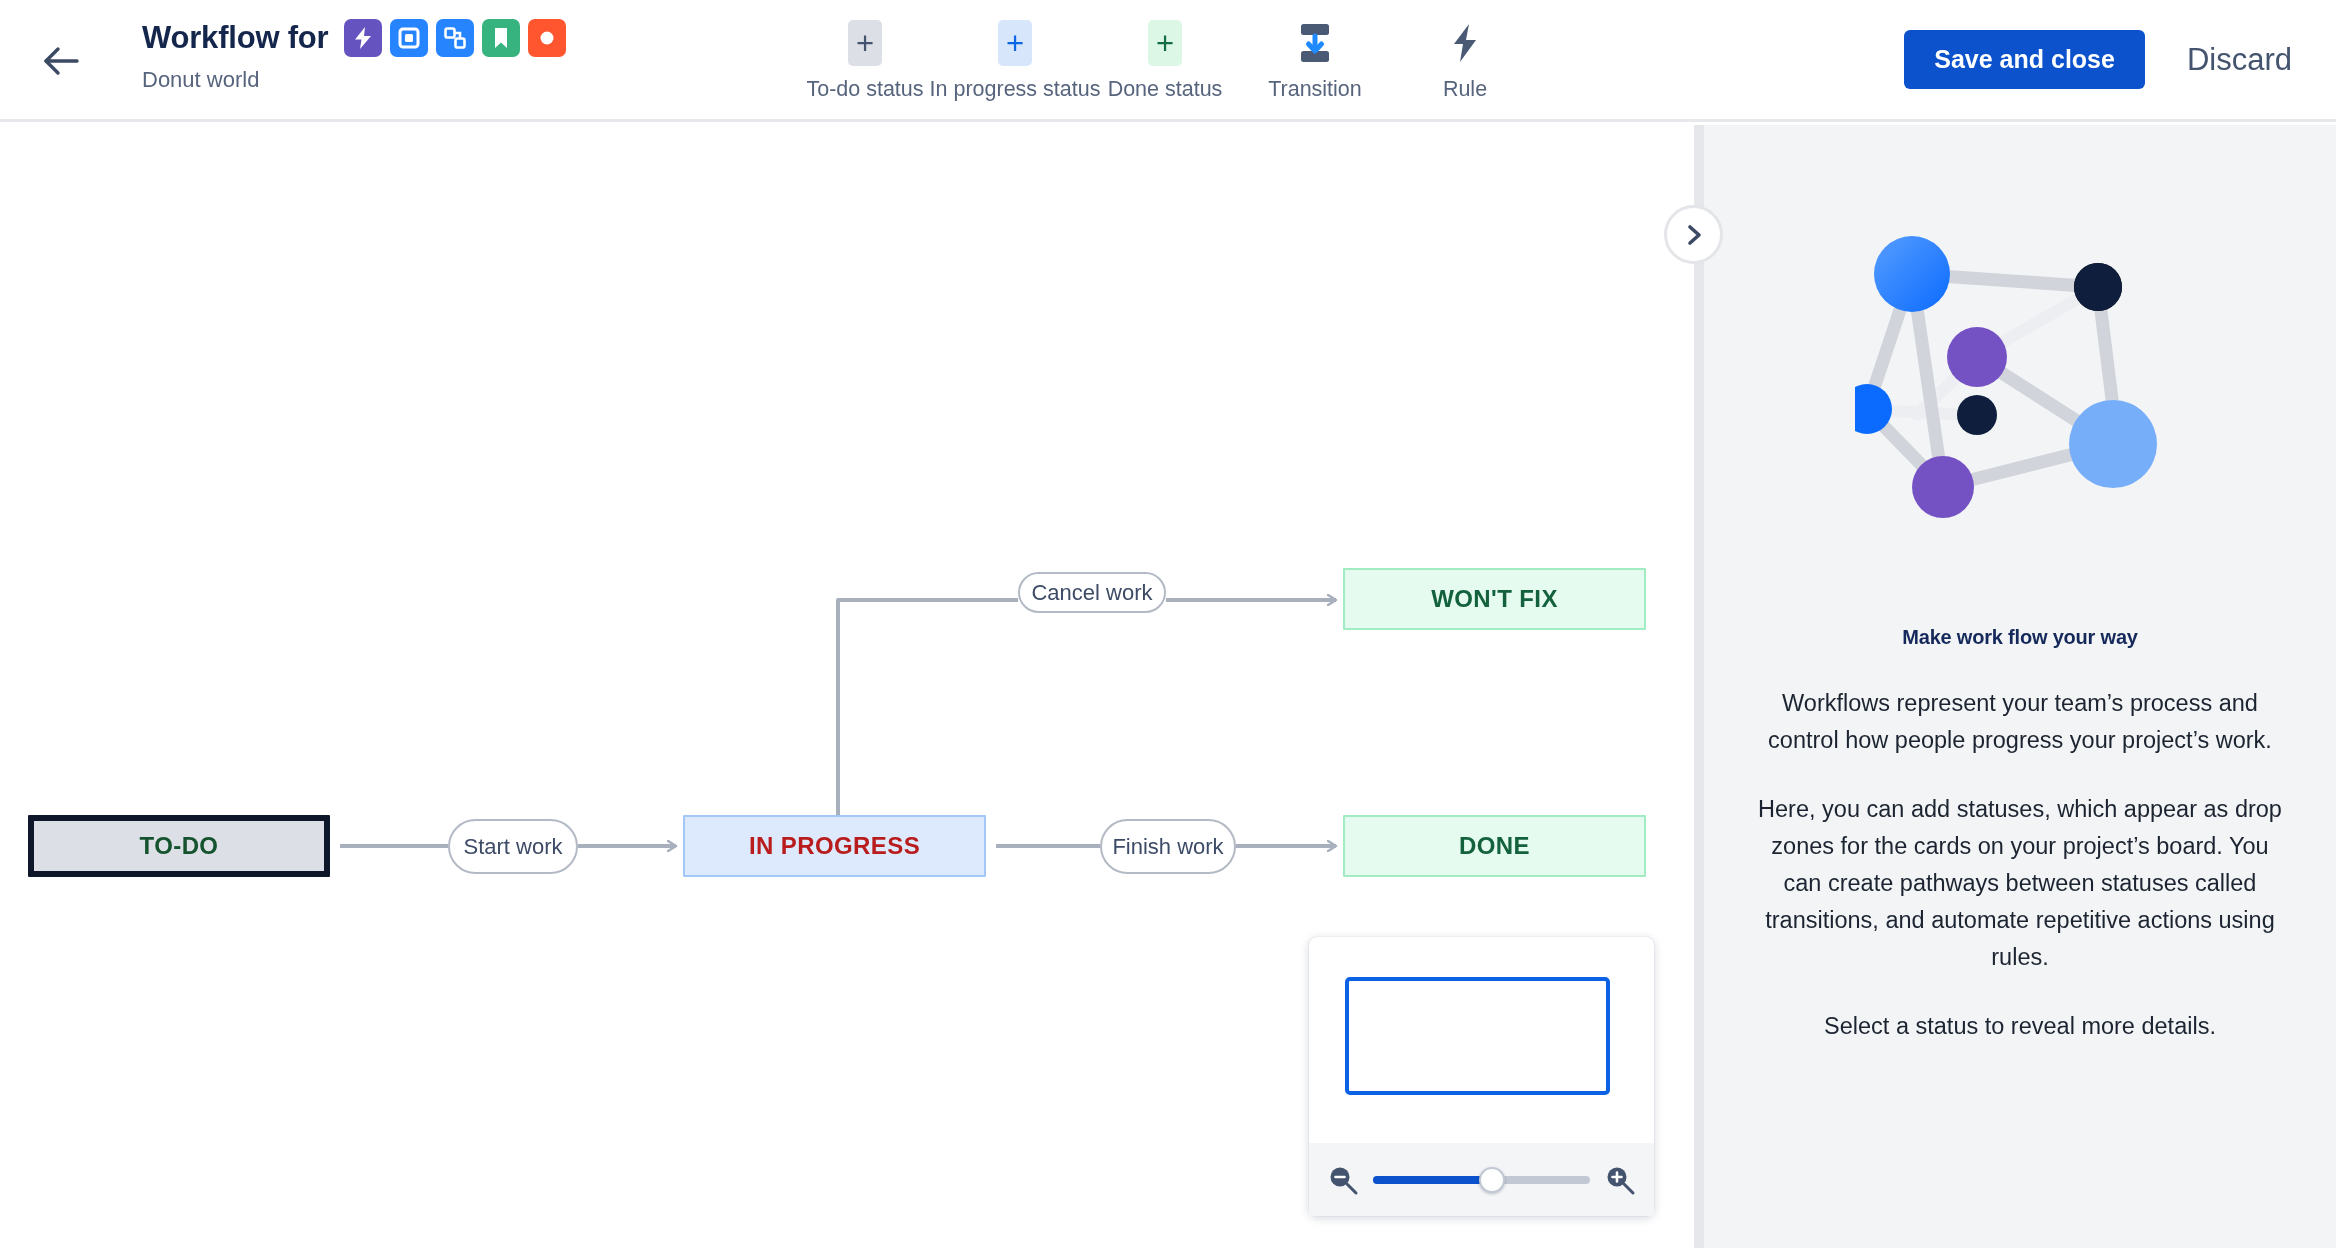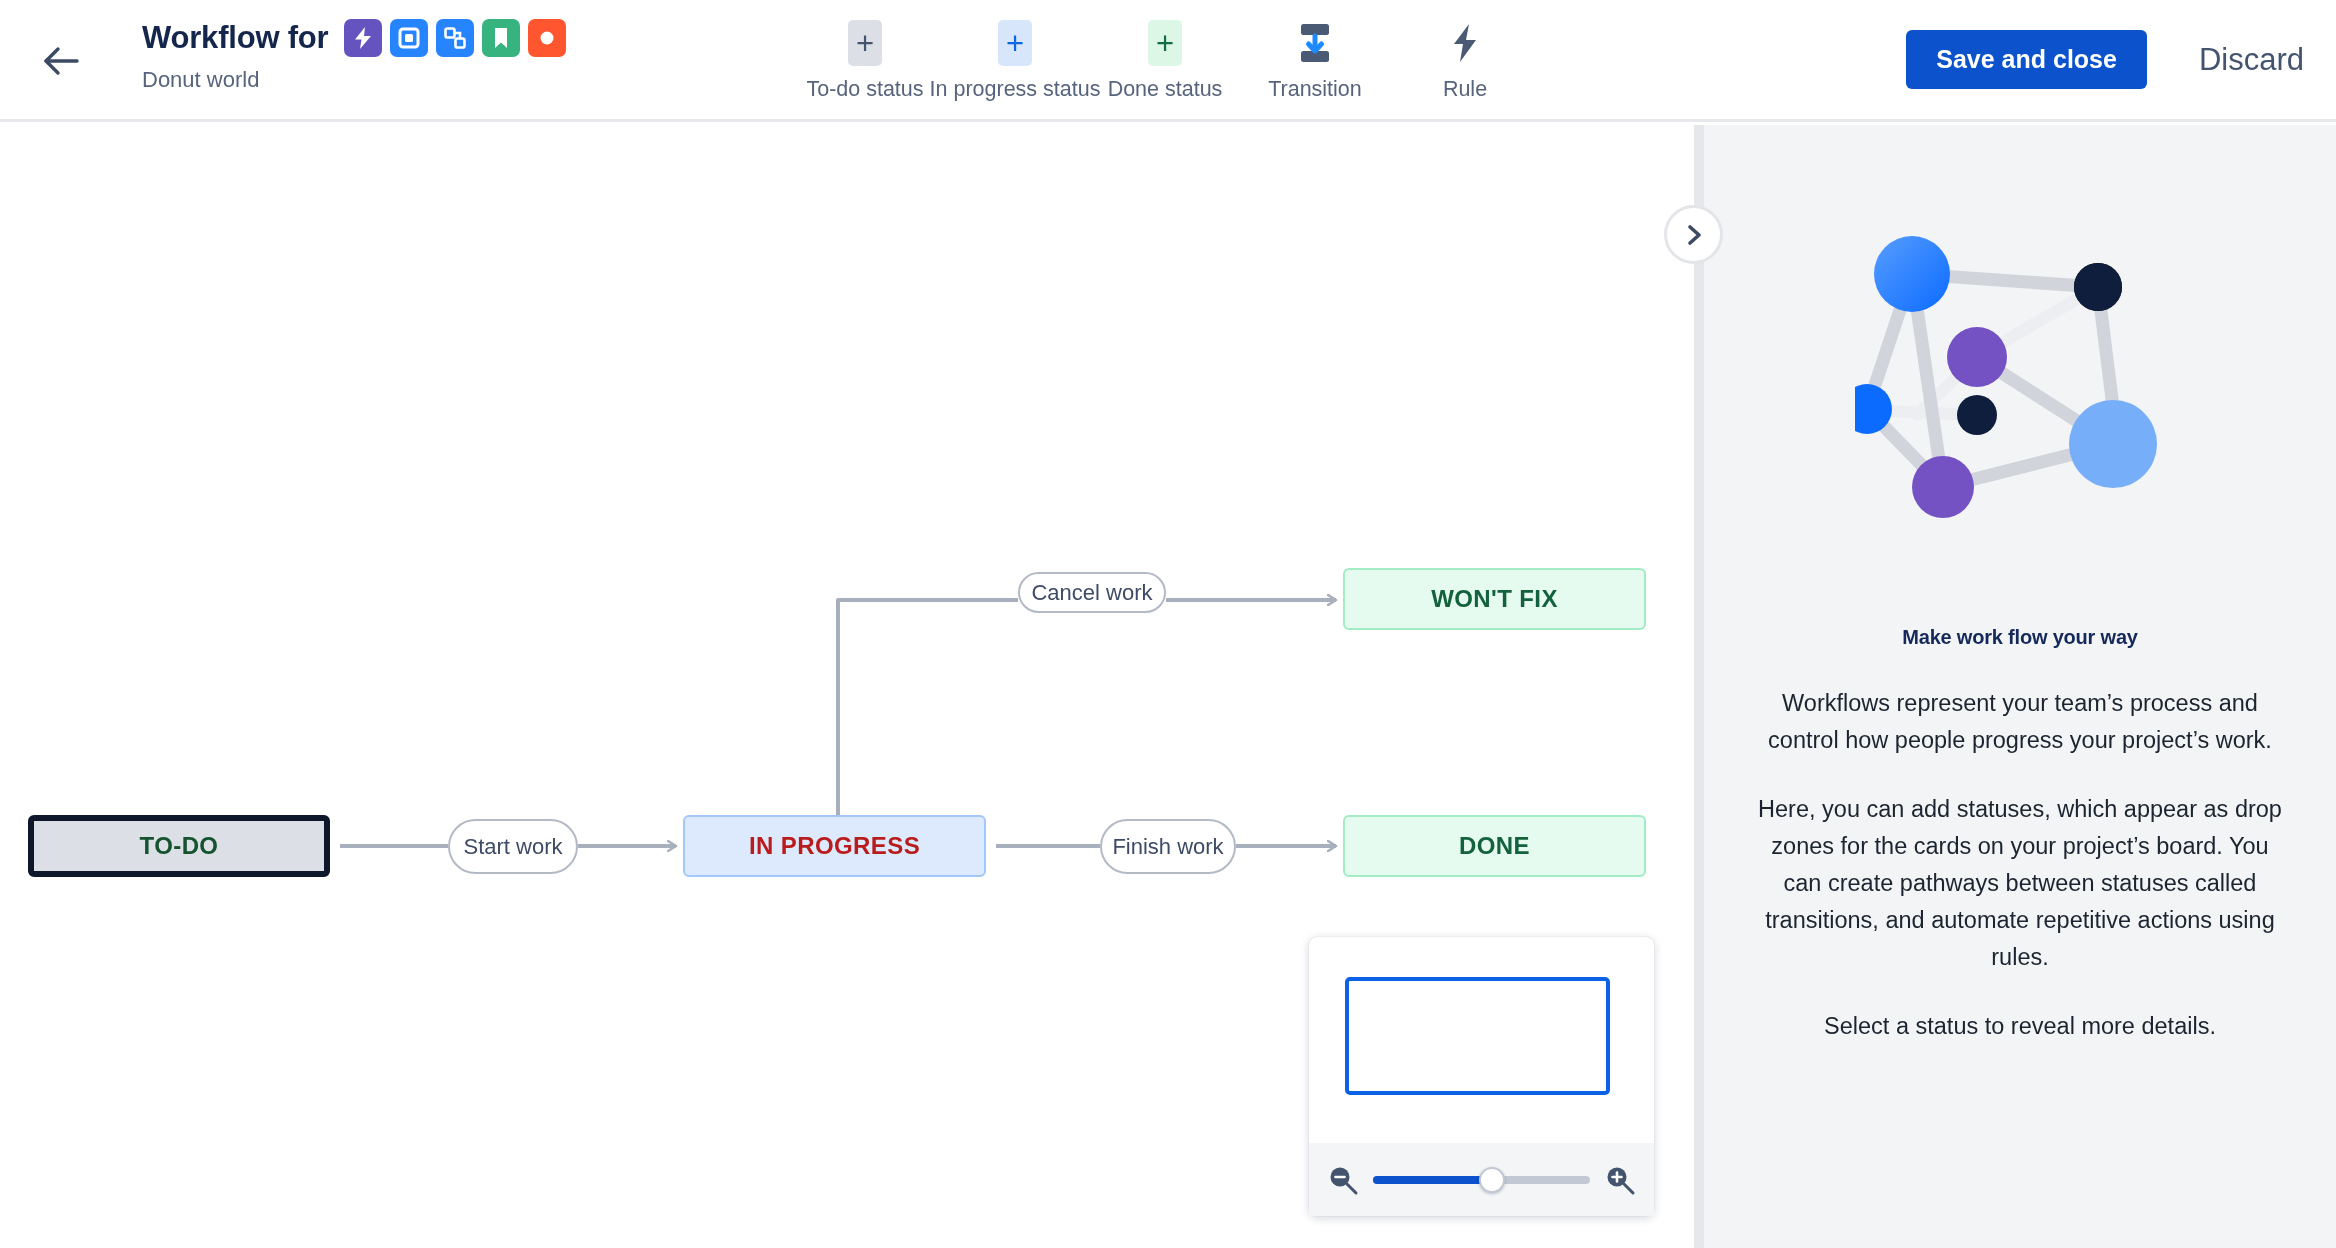--- a/index.html
+++ b/index.html
@@ -119,24 +119,24 @@
   .tool-label {
     margin-top: 10px;
     font-size: 21.5px;
     color: #57647d;
     white-space: nowrap;
     line-height: 26px;
   }
 
   .hdr-actions {
     position: absolute;
-    right: 24px; top: 27px;
-    display: flex;
-    align-items: center;
-    gap: 44px;
+    right: 36px; top: 27px;
+    display: flex;
+    align-items: center;
+    gap: 34px;
   }
 
   .btn-primary {
     background: #0b52cc;
     color: #ffffff;
     font-size: 25px;
     font-weight: 700;
     border: none;
     border-radius: 6px;
     padding: 17px 30px;
@@ -167,21 +167,21 @@
     overflow: hidden;
   }
 
   .wf-svg { position: absolute; left: 0; top: 0; }
 
   .node {
     position: absolute;
     display: flex;
     align-items: center;
     justify-content: center;
-    border-radius: 6px;
+    border-radius: 1px;
     font-size: 24px;
     font-weight: 700;
     letter-spacing: 0.4px;
     cursor: pointer;
   }
   .node.todo   { background: #dcdfe5; border: 6px solid #0f172a; color: #14532d; }
   .node.prog   { background: #ddeafd; border: 2px solid #a3c8f7; color: #b91c1c; }
   .node.green  { background: #e6fbef; border: 2px solid #a2ecc3; color: #13623d; }
 
   .edge-label {

